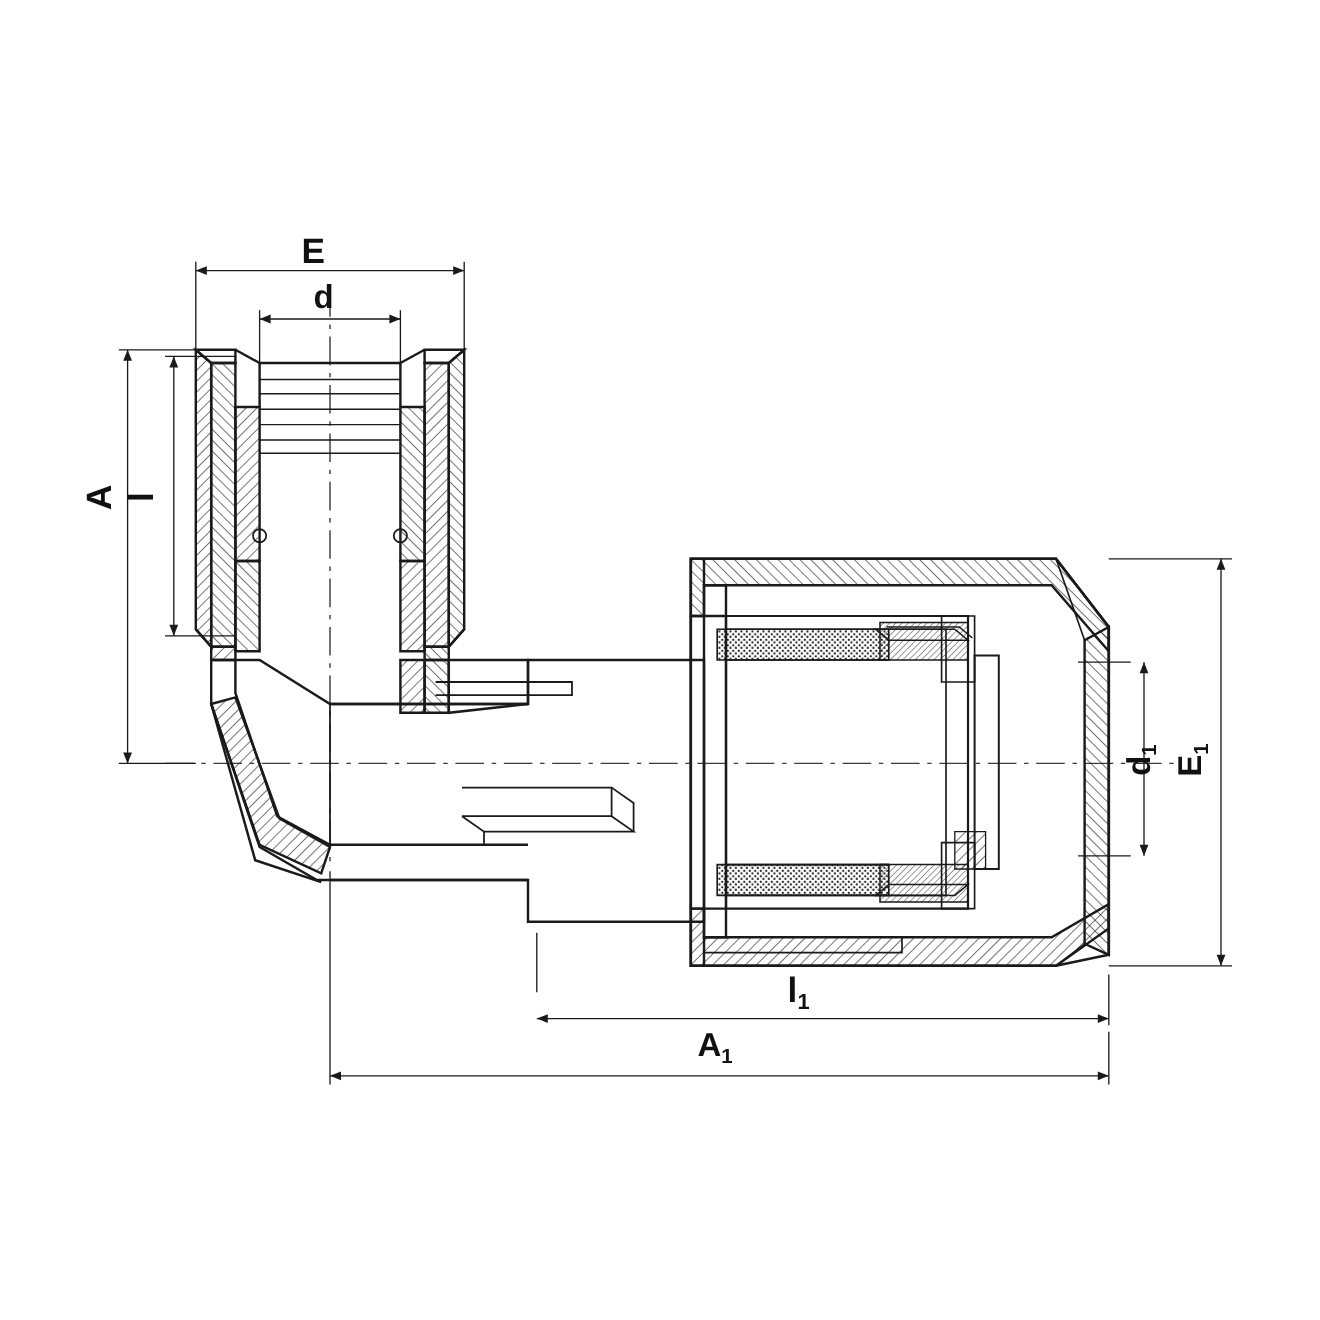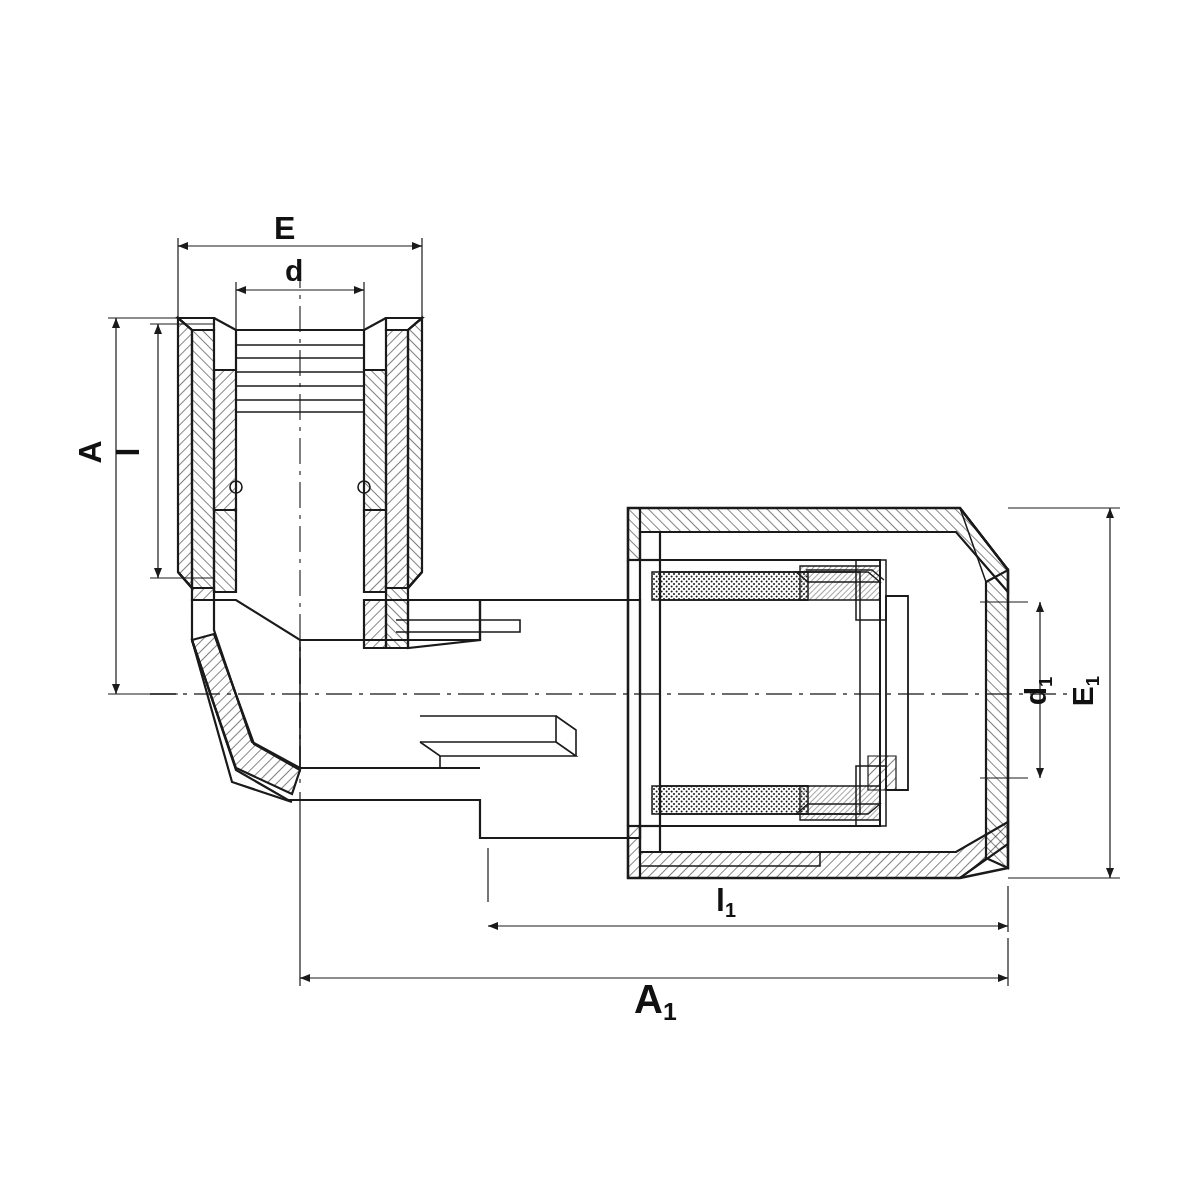--- a/index.html
+++ b/index.html
@@ -243,17 +243,17 @@
   </div>
 
   <div class="lbl rot" style="left:1068px;top:676px;font-size:30px;transform:rotate(-90deg);">
     <span>E</span><sub>1</sub>
   </div>
 
   <div class="lbl" style="left:716px;top:884px;font-size:32px;">
     <span>l</span><sub>1</sub>
   </div>
 
-  <div class="lbl" style="left:634px;top:979px;font-size:40px;">
+  <div class="lbl" style="left:634px;top:936px;font-size:30px;">
     <span>A</span><sub>1</sub>
   </div>
 
 </div>
 
 </body></html>

